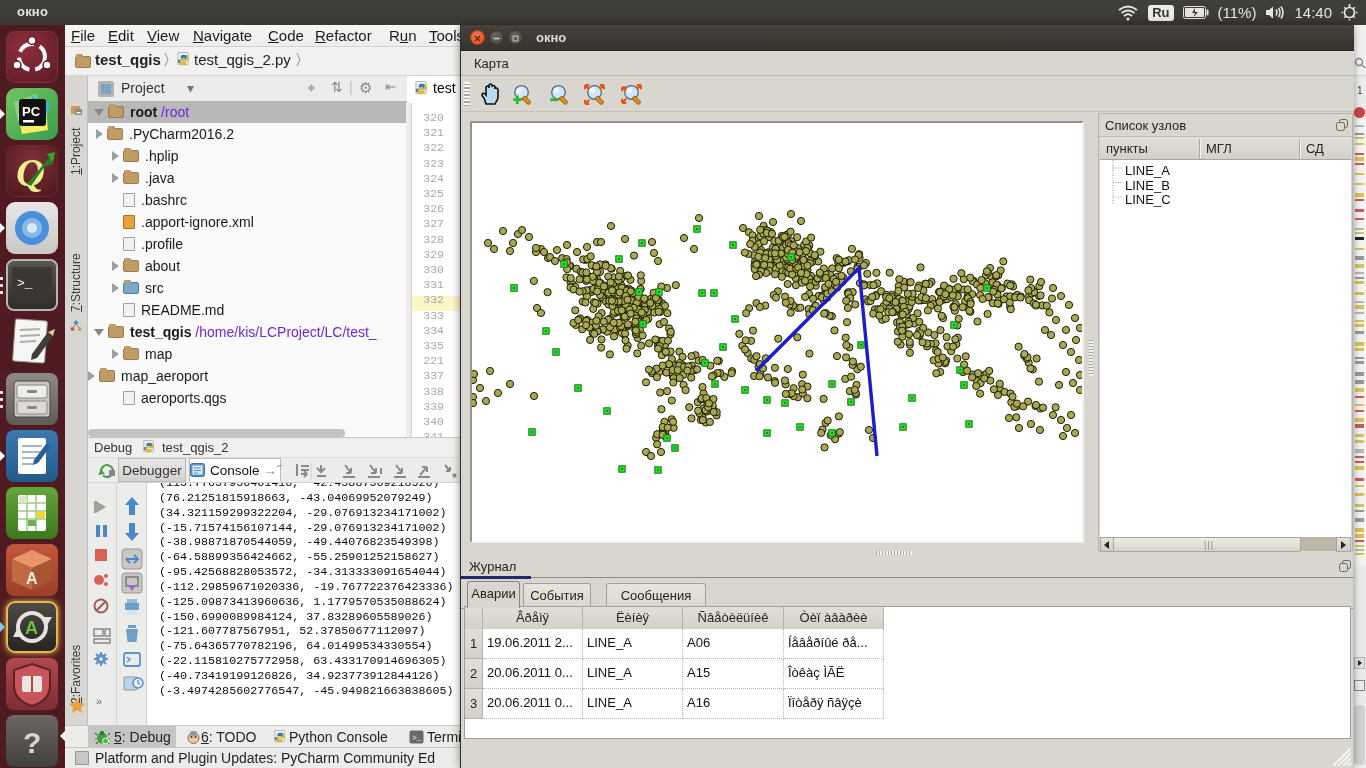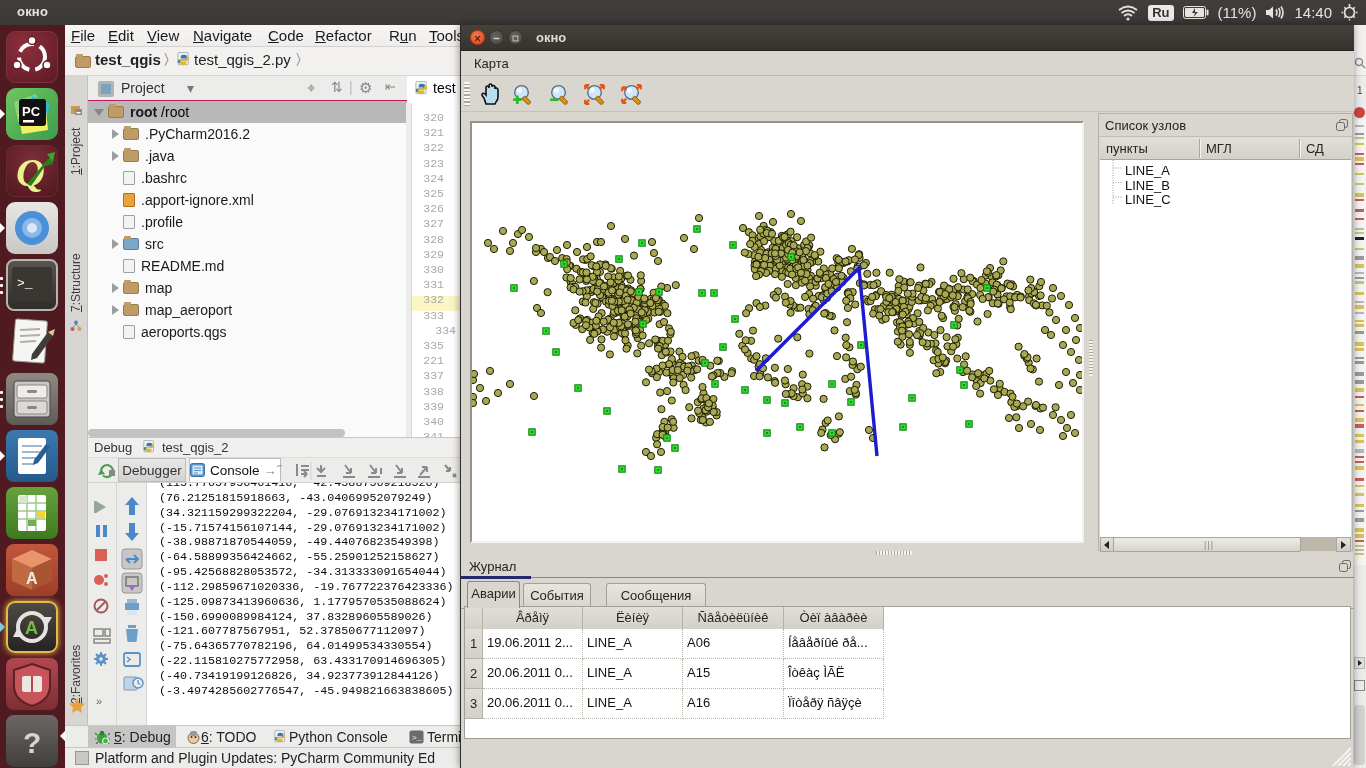--- a/index.html
+++ b/index.html
@@ -17,31 +17,31 @@
 .pip{position:absolute;left:0;width:3px;height:3px;background:#fff;border-radius:1px}
 
 #pycharm{left:65px;top:25px;width:1301px;height:743px;background:#ececeb;z-index:1}
 #pcmenu{left:0;top:0;width:1301px;height:22px;background:linear-gradient(#f7f6f5,#eeedec);border-bottom:1px solid #d5d3d1;color:#1a1a1a;font-size:15px}
 #pcmenu span{position:absolute;top:2px}
 #pcmenu u{text-decoration:underline}
 #crumbs{left:0;top:22px;width:1301px;height:29px;background:#f2f1f0;border-bottom:1px solid #d8d6d4;font-size:15px;color:#222}
 #toolstrip{left:0;top:51px;width:23px;height:671px;background:#d8d6d3;border-right:1px solid #c2c0be}
 .vlabel{position:absolute;transform:rotate(-90deg);transform-origin:center;font-size:12px;color:#3c3c3c;white-space:nowrap}
 #projpanel{left:23px;top:51px;width:383px;height:361px;background:#fafafa}
-#projhead{position:absolute;left:0;top:0;width:383px;height:27px;background:#ececeb;border-bottom:3px solid #be185d;font-size:14px;color:#333}
+#projhead{position:absolute;left:0;top:0;width:383px;height:27px;background:#ececeb;border-bottom:1px solid #be185d;font-size:14px;color:#333}
 .tree{position:absolute;left:0;top:25px;font-size:14px;color:#1a1a1a;width:383px;overflow:hidden;height:325px}
 .trow{position:relative;height:22px;line-height:22px;white-space:nowrap}
 .trow .tw{display:inline-block;width:14px}
 .sel{background:#b8b8b8}
 .folder{display:inline-block;width:16px;height:12px;background:#bf9b65;border-radius:2px;position:relative;top:1px;margin-right:6px;border:1px solid #9a7c4d}
 .folder:before{content:'';position:absolute;left:0;top:-3px;width:7px;height:3px;background:#bf9b65;border-radius:1px 1px 0 0}
 .ffile{display:inline-block;width:12px;height:14px;background:#f2f2f2;border:1px solid #9aa0a8;border-radius:1px;position:relative;top:2px;margin-right:6px}
 .arrow-r{display:inline-block;width:0;height:0;border-top:5px solid transparent;border-bottom:5px solid transparent;border-left:7px solid #9e9e9e;margin-right:4px}
 .arrow-d{display:inline-block;width:0;height:0;border-left:5px solid transparent;border-right:5px solid transparent;border-top:7px solid #888;margin-right:4px;position:relative;top:-1px}
-.gpath{color:#000000}
+.gpath{color:#6d28d9}
 #ptreehsb{left:23px;top:404px;width:257px;height:8px;background:#c2c2c2;border-radius:4px}
 #edtab{left:342px;top:51px;width:959px;height:27px;background:#d4d3d2;border-bottom:1px solid #bdbcbb}
 #edgutter{left:347px;top:78px;width:954px;height:334px;background:#ffffff}
 .lnum{position:absolute;width:28px;text-align:right;font-family:"Liberation Mono",monospace;font-size:11.5px;color:#a8a8a8}
 #debugpanel{left:23px;top:412px;width:1278px;height:288px;background:#fff}
 #dbghead{position:absolute;left:0;top:0;width:1278px;height:21px;background:#f0efee;border-top:1px solid #c9c7c5;border-bottom:1px solid #dddcdb;font-size:13px;color:#333}
 #dbgtabs{position:absolute;left:5px;top:21px;width:1250px;height:25px;background:#ececeb;border-bottom:1px solid #d4d2d0;font-size:14px}
 .dtab{position:absolute;top:0;height:24px;line-height:23px;text-align:center;font-size:13.5px;white-space:nowrap;border:1px solid #bdbbb9}
 #console{position:absolute;left:71px;top:46px;width:1207px;height:213px;background:#fff;overflow:hidden;font-family:"Liberation Mono",monospace;font-size:11.7px;line-height:14.84px;color:#0a0a0a;white-space:pre}
 .icolumn{position:absolute;background:#ececeb}
@@ -120,29 +120,32 @@
 <span class="abs" style="left:33px;top:4px">Project</span>
 <span class="abs" style="left:99px;top:4px;color:#777">▾</span>
 <span class="abs" style="left:219px;top:3px;color:#888;font-size:15px">⌖</span>
 <span class="abs" style="left:243px;top:3px;color:#888;font-size:14px">⇅</span>
 <span class="abs" style="left:261px;top:3px;color:#bbb">|</span>
 <span class="abs" style="left:271px;top:3px;color:#888;font-size:15px">⚙</span>
 <span class="abs" style="left:297px;top:3px;color:#888;font-size:13px">⇤</span>
 </div>
       <div class="tree">
         <div class="trow sel" style="padding-left:6px"><span style="font-weight:bold;"><span class="arrow-d"></span><span class="folder"></span>root</span> <span class="gpath">/root</span></div>
-        <div class="trow" style="padding-left:24px"><span style=""><span class="arrow-r"></span><span class="folder"></span>.PyCharm2016.2</span></div>
+        <div class="trow" style="padding-left:8px"><span style=""><span class="arrow-r"></span><span class="folder"></span>.PyCharm2016.2</span></div>
+        <div class="trow" style="padding-left:24px"><span style=""><span class="arrow-r"></span><span class="folder"></span>.hplip</span></div>
         <div class="trow" style="padding-left:24px"><span style=""><span class="arrow-r"></span><span class="folder"></span>.java</span></div>
         <div class="trow" style="padding-left:24px"><span style=""><span class="tw" style="width:11px"></span><span class="ffile"></span>.bashrc</span></div>
         <div class="trow" style="padding-left:24px"><span style=""><span class="tw" style="width:11px"></span><span class="ffile" style="background:#e8a33d;border-color:#b07020"></span>.apport-ignore.xml</span></div>
         <div class="trow" style="padding-left:24px"><span style=""><span class="tw" style="width:11px"></span><span class="ffile"></span>.profile</span></div>
+        <div class="trow" style="padding-left:24px"><span style=""><span class="arrow-r"></span><span class="folder"></span>about</span></div>
         <div class="trow" style="padding-left:24px"><span style=""><span class="arrow-r"></span><span class="folder" style="background:#7aa7c7;border-color:#5580a0"></span>src</span></div>
         <div class="trow" style="padding-left:24px"><span style=""><span class="tw" style="width:11px"></span><span class="ffile"></span>README.md</span></div>
+        <div class="trow" style="padding-left:6px"><span style="font-weight:bold;"><span class="arrow-d"></span><span class="folder"></span>test_qgis</span> <span class="gpath">/home/kis/LCProject/LC/test_</span></div>
         <div class="trow" style="padding-left:24px"><span style=""><span class="arrow-r"></span><span class="folder"></span>map</span></div>
-        <div class="trow" style="padding-left:24px"><span style=""><span class="arrow-r"></span><span class="folder"></span>map_aeroport</span></div>
+        <div class="trow" style=""><span style=""><span class="arrow-r"></span><span class="folder"></span>map_aeroport</span></div>
         <div class="trow" style="padding-left:24px"><span style=""><span class="tw" style="width:11px"></span><span class="ffile"></span>aeroports.qgs</span></div>
       </div>
     </div>
 <div id="ptreehsb" class="abs"></div>
 <div class="abs" style="left:341px;top:78px;width:6px;height:334px;background:#ececeb;border-right:1px solid #d8d6d4"></div>
 <div id="edtab" class="abs">
       <div class="abs" style="left:0;top:0;width:64px;height:27px;background:#fff;border-right:1px solid #c4c3c2">
         <div class="abs" style="left:7px;top:5px"><svg width="15" height="15" viewBox="0 0 16 16">
             <rect x="2" y="0.5" width="11" height="13" rx="1" fill="#f0f0f0" stroke="#9aa0a8" stroke-width="0.8"></rect>
             <path d="M8 3 q-3 0 -3 2.5 v1.5 h5 v1 h-6.5 q-1.5 0 -1.5 2 q0 2 1.5 2 h1.5 v-1.5 q0-1.5 1.5-1.5 h4 q1.5 0 1.5 -1.5 v-2 q0 -2.5 -3.5 -2.5 Z" fill="#3c78aa"></path>
@@ -161,21 +164,21 @@
         <div class="lnum" style="left:0px;top:68.8px">324</div>
         <div class="lnum" style="left:0px;top:84.0px">325</div>
         <div class="lnum" style="left:0px;top:99.2px">326</div>
         <div class="lnum" style="left:0px;top:114.4px">327</div>
         <div class="lnum" style="left:0px;top:129.6px">328</div>
         <div class="lnum" style="left:0px;top:144.8px">329</div>
         <div class="lnum" style="left:0px;top:160.0px">330</div>
         <div class="lnum" style="left:0px;top:175.2px">331</div>
         <div class="lnum" style="left:0px;top:190.4px">332</div>
         <div class="lnum" style="left:0px;top:205.6px">333</div>
-        <div class="lnum" style="left:12px;top:220.8px">334</div>
+        <div class="lnum" style="left:0px;top:220.8px">334</div>
         <div class="lnum" style="left:0px;top:236.0px">335</div>
         <div class="lnum" style="left:0px;top:251.2px">221</div>
         <div class="lnum" style="left:0px;top:266.4px">337</div>
         <div class="lnum" style="left:0px;top:281.6px">338</div>
         <div class="lnum" style="left:0px;top:296.8px">339</div>
         <div class="lnum" style="left:0px;top:312.0px">340</div>
         <div class="lnum" style="left:0px;top:327.2px">341</div>
       </div>
     </div>
 <div id="debugpanel" class="abs">

